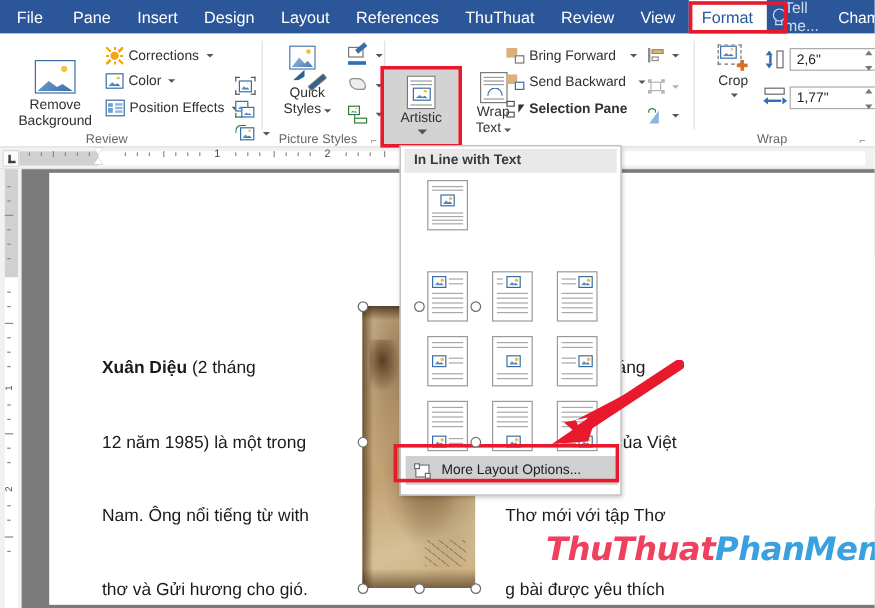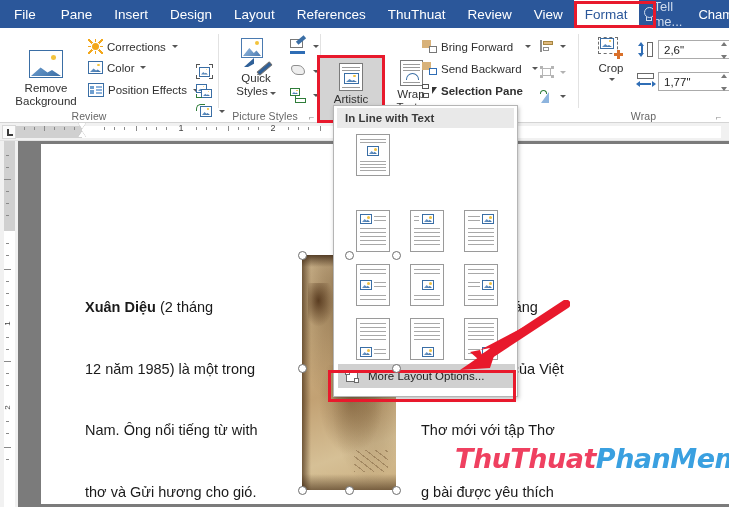--- a/index.html
+++ b/index.html
@@ -284,21 +284,21 @@
   .picture .sig { position:absolute; right:8px; bottom:18px; width:34px;height:22px;
     background: repeating-linear-gradient(38deg, rgba(90,60,30,.35) 0 1px, transparent 1px 6px); }
 
   .handle {
     position:absolute; width:9px; height:9px; border-radius:50%;
     background:#ffffff; border:1px solid #6e6e6e; z-index:30;
   }
 
   
   .dropdown {
-    position:absolute; left:333px; top:105px; width:185px; height:292px;
+    position:absolute; left:333px; top:121px; width:185px; height:292px;
     background:#ffffff; border:1px solid #b5b5b5;
     box-shadow: 1px 2px 4px rgba(0,0,0,.25); z-index: 20;
   }
   .dd-header {
     height:20px; background:#e9e9e9; display:flex; align-items:center;
     padding-left:8px; font-size:11.5px; font-weight:bold; color:#3a3a3a;
     margin: 2px 3px 0 3px; width: calc(100% - 6px);
   }
   .thumb {
     width:34px; height:42px; background:#fff; border:1px solid #9a9a9a; position:relative;

